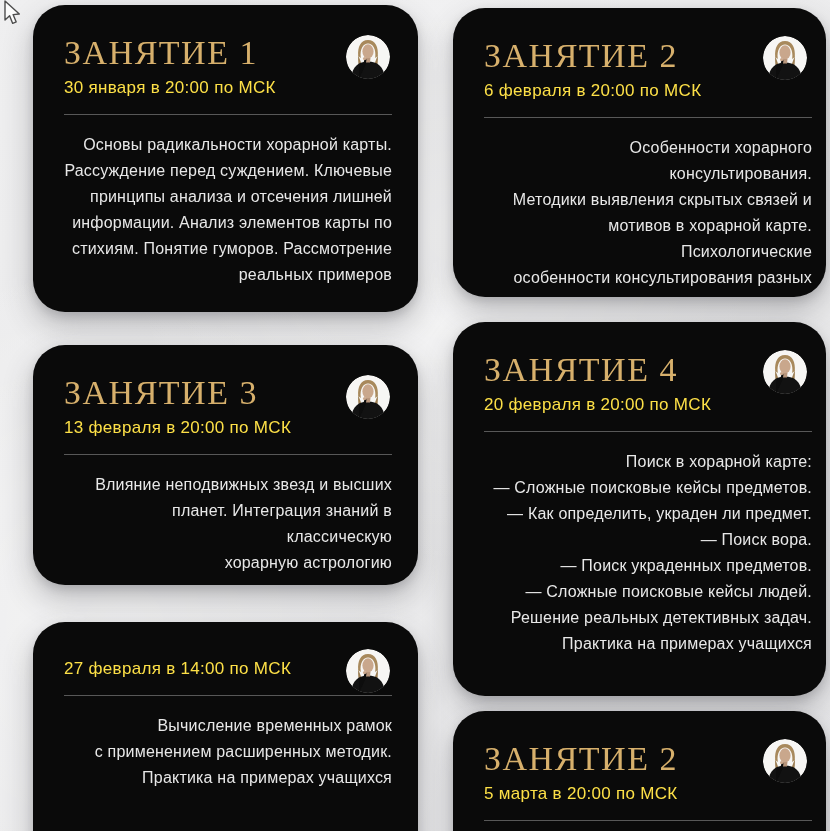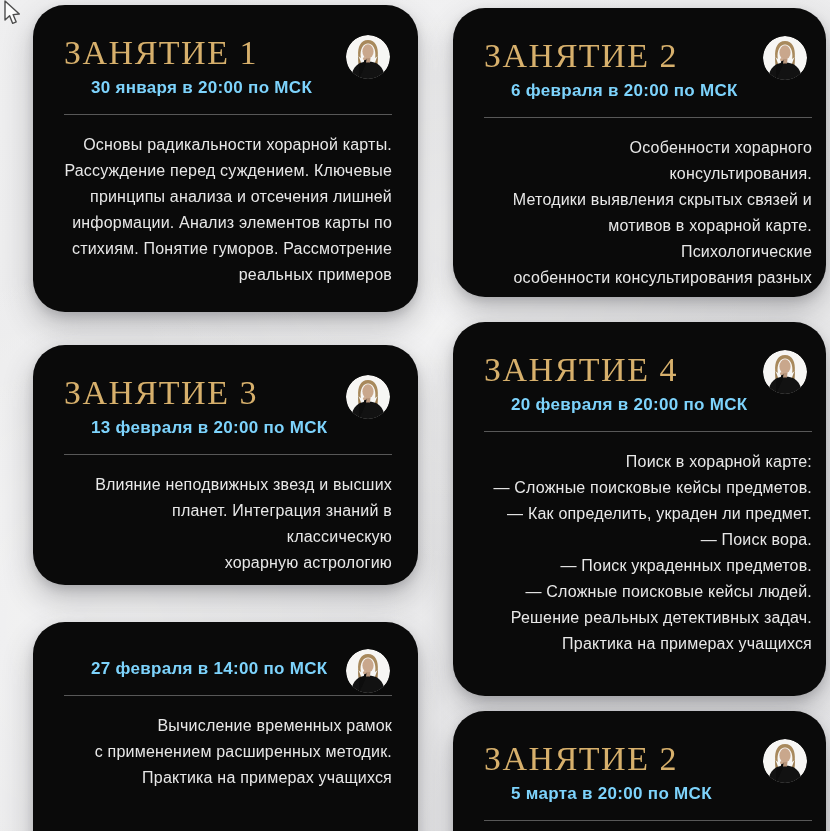--- a/index.html
+++ b/index.html
@@ -48,23 +48,22 @@
     letter-spacing: 1.5px;
     color: #d7b06c;
     padding-right: 90px;
     white-space: nowrap;
   }
 
   .card-date {
     margin-top: 7px;
     font-size: 17px;
     letter-spacing: 0.3px;
-    color: #7dd3fc;
-    font-weight: 700;
-    margin-left: 27px;
+    color: #fde047;
+    font-weight: 400;
   }
 
   .divider {
     margin-top: 16px;
     height: 1px;
     background: #585858;
   }
 
   .card-desc {
     margin-top: 17px;

